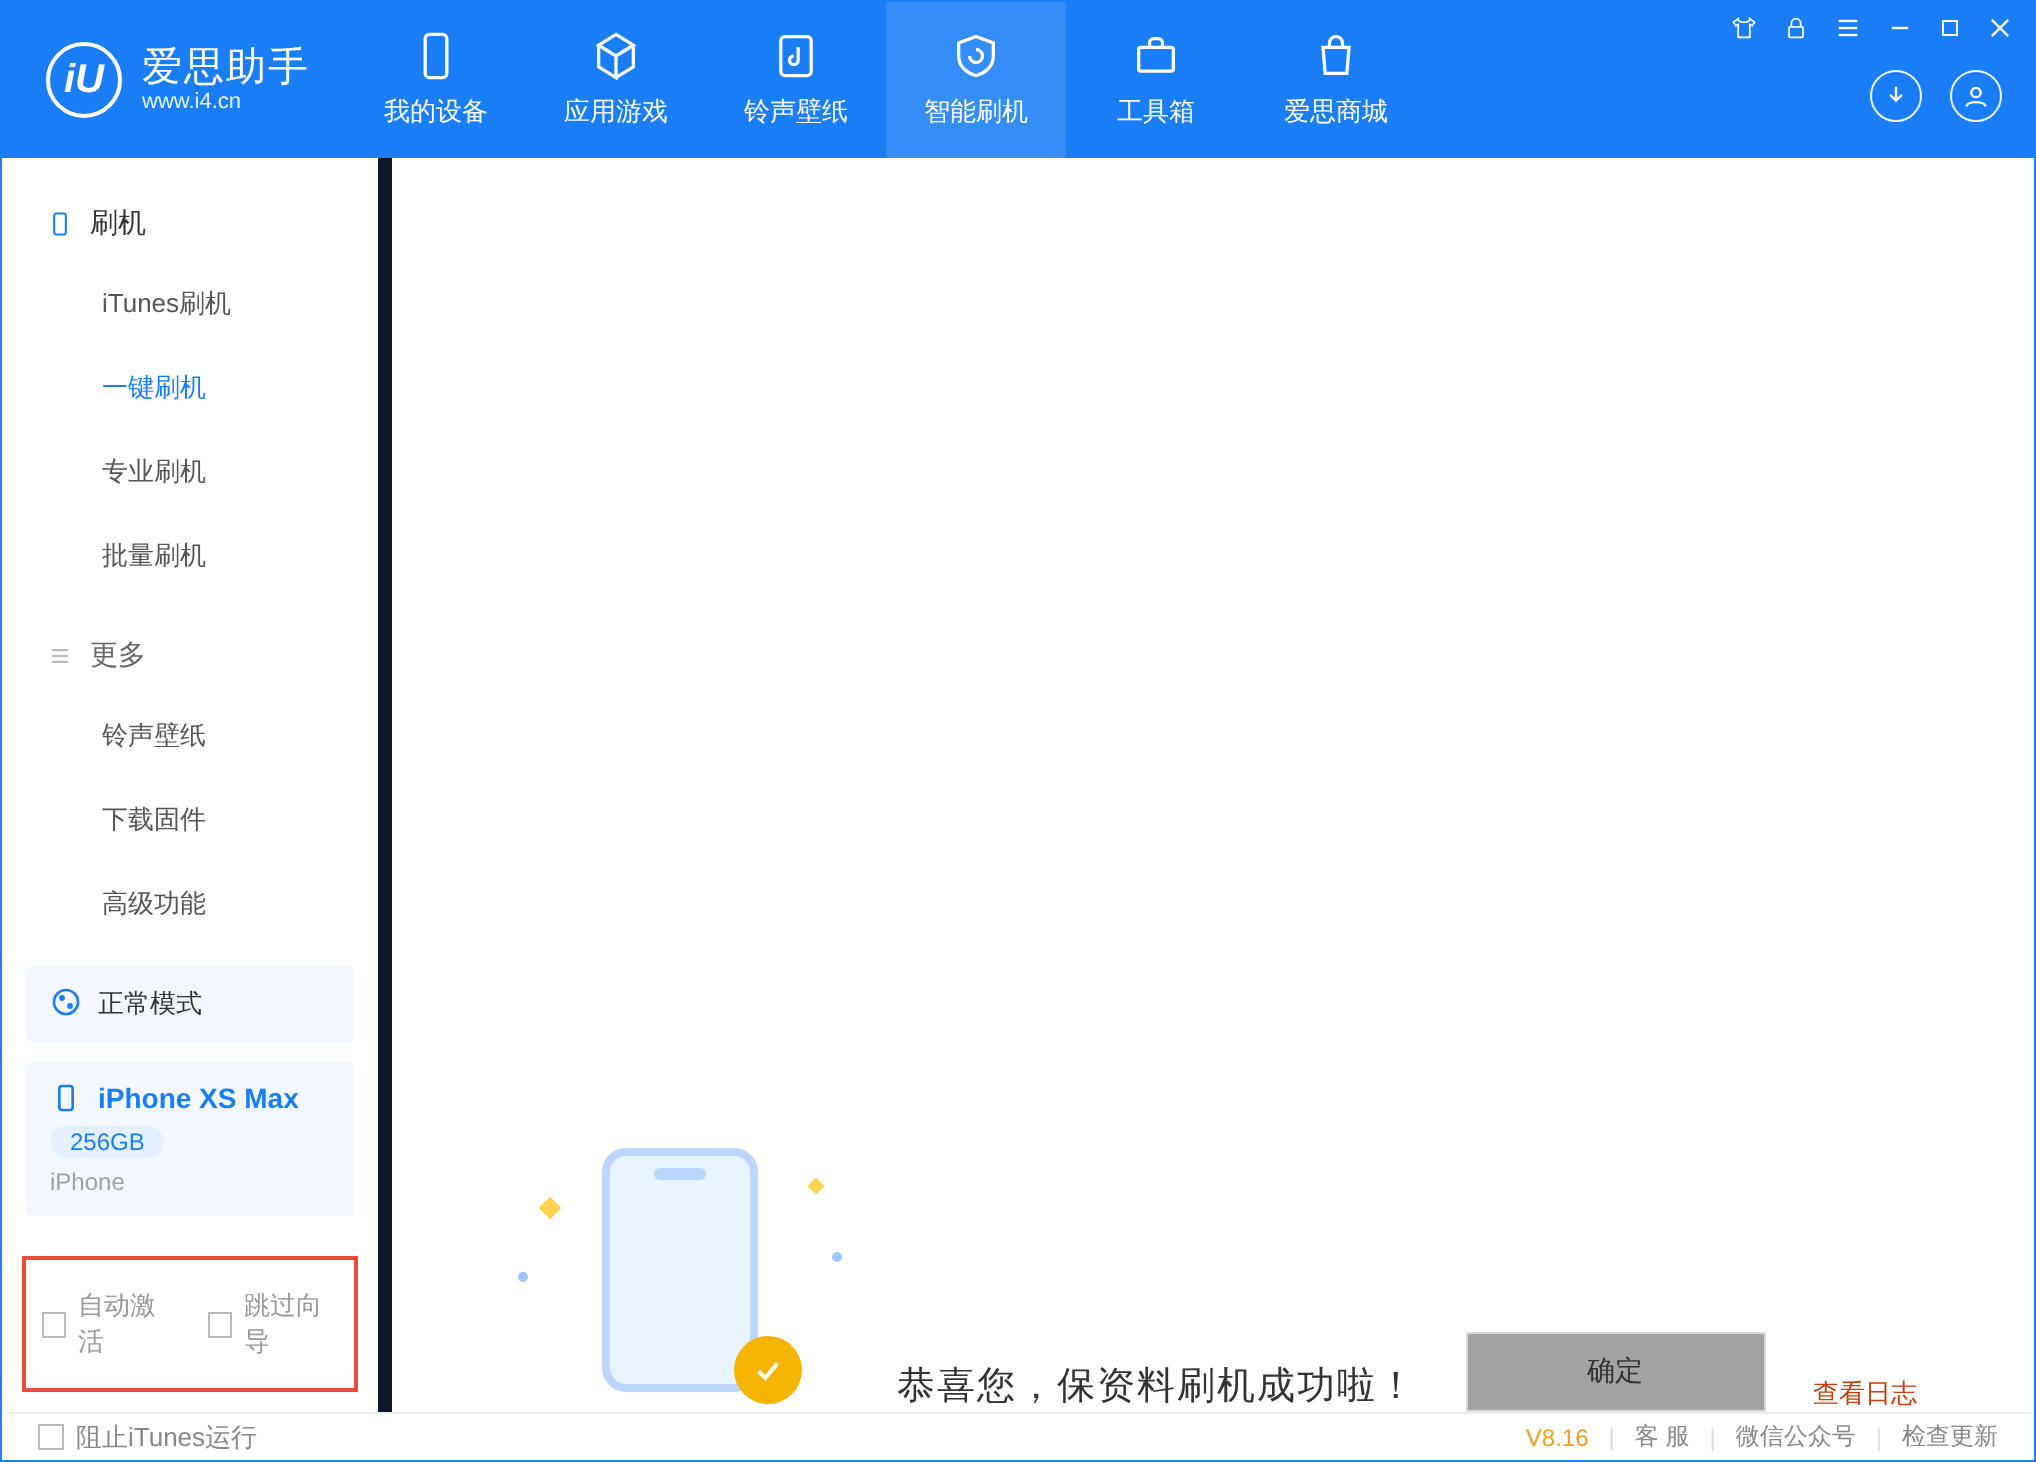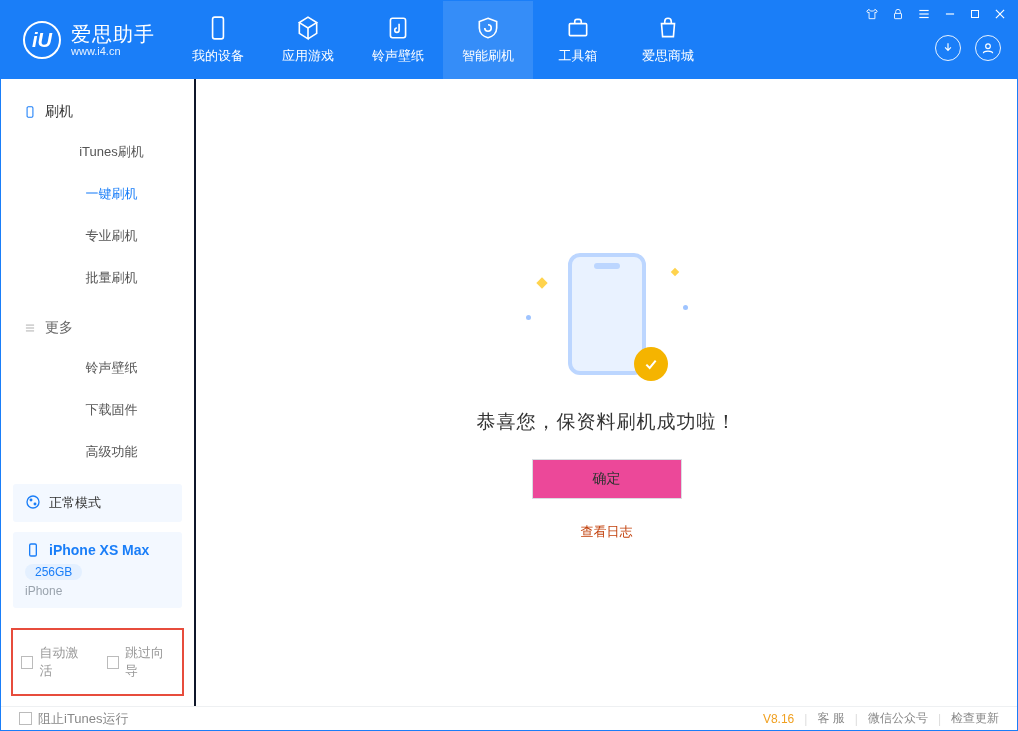--- a/index.html
+++ b/index.html
@@ -18,55 +18,55 @@
 .navtab.active { background: rgba(255,255,255,.12); }
 .navtab svg { width: 26px; height: 26px; fill: #fff; stroke: #fff; }
 .title-right { margin-left: auto; display: flex; flex-direction: column; align-items: flex-end; padding: 6px 10px 0 0; }
 .win-ctrls { display: flex; gap: 12px; align-items: center; }
 .win-ctrls span, .win-ctrls svg { cursor: pointer; color: #fff; font-size: 14px; }
 .acct-ctrls { display: flex; gap: 14px; margin-top: 14px; margin-right: 6px; }
 .acct-ctrls .circ { width: 26px; height: 26px; border: 1.5px solid rgba(255,255,255,.9); border-radius: 50%; display: flex; align-items: center; justify-content: center; cursor: pointer; }
 
 
 .body { flex: 1; display: flex; min-height: 0; }
-.sidebar { width: 195px; border-right: 2px solid #0f172a; display: flex; flex-direction: column; }
+.sidebar { width: 195px; border-right: 7px solid #0f172a; display: flex; flex-direction: column; }
 .side-scroll { flex: 1; overflow: auto; padding-top: 14px; }
 .side-group-hd { display: flex; align-items: center; gap: 8px; padding: 10px 22px; color: #333; font-size: 14px; font-weight: 500; }
 .side-group-hd svg { width: 14px; height: 14px; }
-.side-item { padding: 12px 22px 12px 50px; font-size: 13px; color: #555; cursor: pointer; text-align: center; }
+.side-item { padding: 12px 22px 12px 50px; font-size: 13px; color: #555; cursor: pointer; }
 .side-item.active { color: #1a7ef8; }
 
 .device-cards { padding: 0 12px 10px; }
 .card { background: #f3f8ff; border-radius: 3px; padding: 10px 12px; margin-bottom: 10px; }
 .card .row1 { display: flex; align-items: flex-start; gap: 8px; font-size: 13px; color: #333; }
 .card.mode .row1 { color: #333; font-weight: 500; }
 .dev-name { color: #1a7ef8; font-weight: 600; font-size: 14px; }
 .badge { display: inline-block; background: #e4f0ff; color: #1a7ef8; border-radius: 10px; padding: 1px 10px; font-size: 12px; margin-top: 6px; }
 .dev-sub { color: #9aa3ad; font-size: 12px; margin-top: 4px; }
 
 .opt-row { border: 2px solid #e74c3c; margin: 0 10px 10px; padding: 14px 8px; display: flex; gap: 18px; align-items: center; }
 .chk { display: flex; align-items: center; gap: 6px; font-size: 13px; color: #999; cursor: pointer; }
 .chk .box { width: 13px; height: 13px; border: 1px solid #bbb; background: #fff; }
 
 
-.main { flex: 1; display: flex; flex-direction: column; align-items: center; justify-content: center; gap: 24px; }
+.main { flex: 1; display: flex; flex-direction: row; align-items: flex-end; justify-content: center; gap: 24px; }
 .illus { position: relative; width: 170px; height: 140px; }
 .phone { position: absolute; left: 50%; top: 8px; transform: translateX(-50%); width: 78px; height: 122px; border: 4px solid #bcd6ff; border-radius: 12px; background: #e9f2ff; }
 .phone::before { content: ""; position: absolute; top: 6px; left: 50%; transform: translateX(-50%); width: 26px; height: 6px; background: #bcd6ff; border-radius: 3px; }
 .check { position: absolute; right: 24px; bottom: 4px; width: 34px; height: 34px; background: #f5b400; border-radius: 50%; display: flex; align-items: center; justify-content: center; }
 .check svg { width: 16px; height: 16px; stroke: #fff; stroke-width: 3; fill: none; }
 .spark { position: absolute; width: 8px; height: 8px; background: #ffd34d; transform: rotate(45deg); }
 .spark.s1 { left: 16px; top: 34px; }
 .spark.s2 { right: 14px; top: 24px; width: 6px; height: 6px; }
 .dot { position: absolute; width: 5px; height: 5px; background: #9fc4ff; border-radius: 50%; }
 .dot.d1 { left: 4px; top: 70px; }
 .dot.d2 { right: 4px; top: 60px; }
 
 .success-text { font-size: 19px; color: #333; letter-spacing: 1px; }
-.ok-btn { width: 150px; height: 40px; border: 1px solid #d9dde1; background: #ec4899; font-size: 14px; color: #333; cursor: pointer; }
+.ok-btn { width: 150px; height: 40px; border: 1px solid #d9dde1; background: #a3a3a3; font-size: 14px; color: #333; cursor: pointer; }
 .loglink { font-size: 13px; color: #c2410c; cursor: pointer; }
 
 
 .statusbar { height: 24px; border-top: 1px solid #eef0f2; display: flex; align-items: center; padding: 0 18px; font-size: 12px; color: #888; }
 .statusbar .chk { color: #888; }
 .st-right { margin-left: auto; display: flex; align-items: center; gap: 10px; }
 .st-right .sep { color: #ddd; }
 .st-link { cursor: pointer; color: #888; }
 .ver { color: #f0a020; }
 </style>

